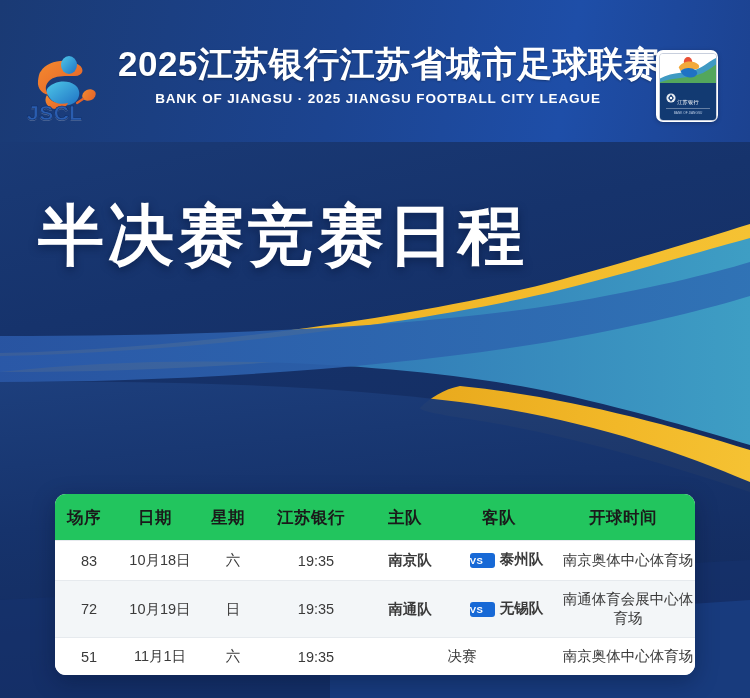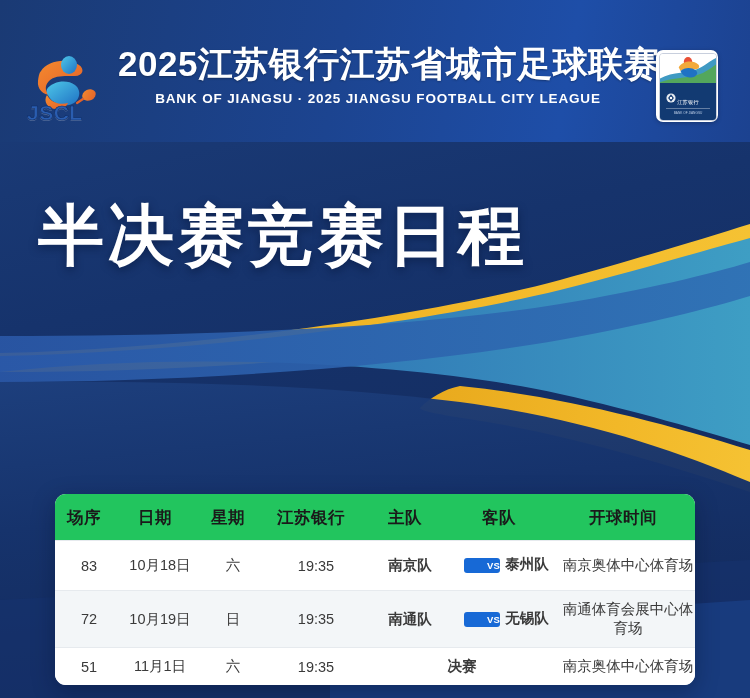--- a/index.html
+++ b/index.html
@@ -214,36 +214,36 @@
   td.team {
     font-weight: 700;
     color: #111111;
     font-size: 15px;
   }
   td.home-cell { text-align: right; padding-right: 4px; position: relative; }
   td.away-cell { text-align: left;  padding-left: 4px;  position: relative; }
 
   .vs-badge {
     display: inline-block;
-    width: 36px;
+    width: 25px;
     height: 15px;
     line-height: 15px;
     border-radius: 3px;
     background: #1769d6;
     color: #ffffff;
     font-size: 9.5px;
     font-weight: 700;
-    text-align: right;
+    text-align: left;
     font-family: "Liberation Sans", sans-serif;
     letter-spacing: 0.3px;
     vertical-align: middle;
-    margin: 8px 5px;
+    margin: 3px 5px;
   }
   .final-label {
-    font-weight: 700;
+    font-weight: 400;
     color: #111111;
     font-size: 15px;
   }
   td.venue { color: #4a4a4a; font-size: 14px; }
 </style>
 </head>
 <body>
 
 <div class="poster">
 

